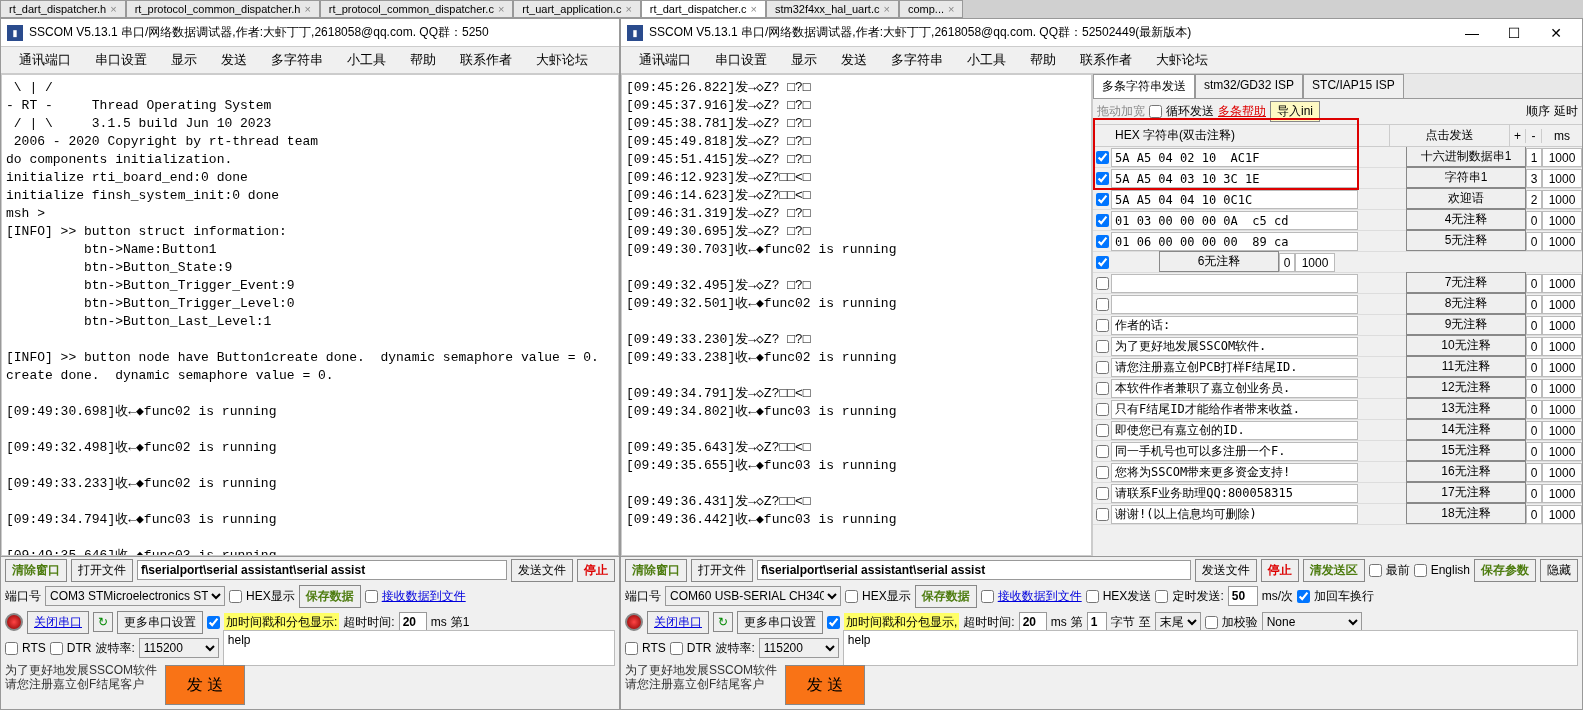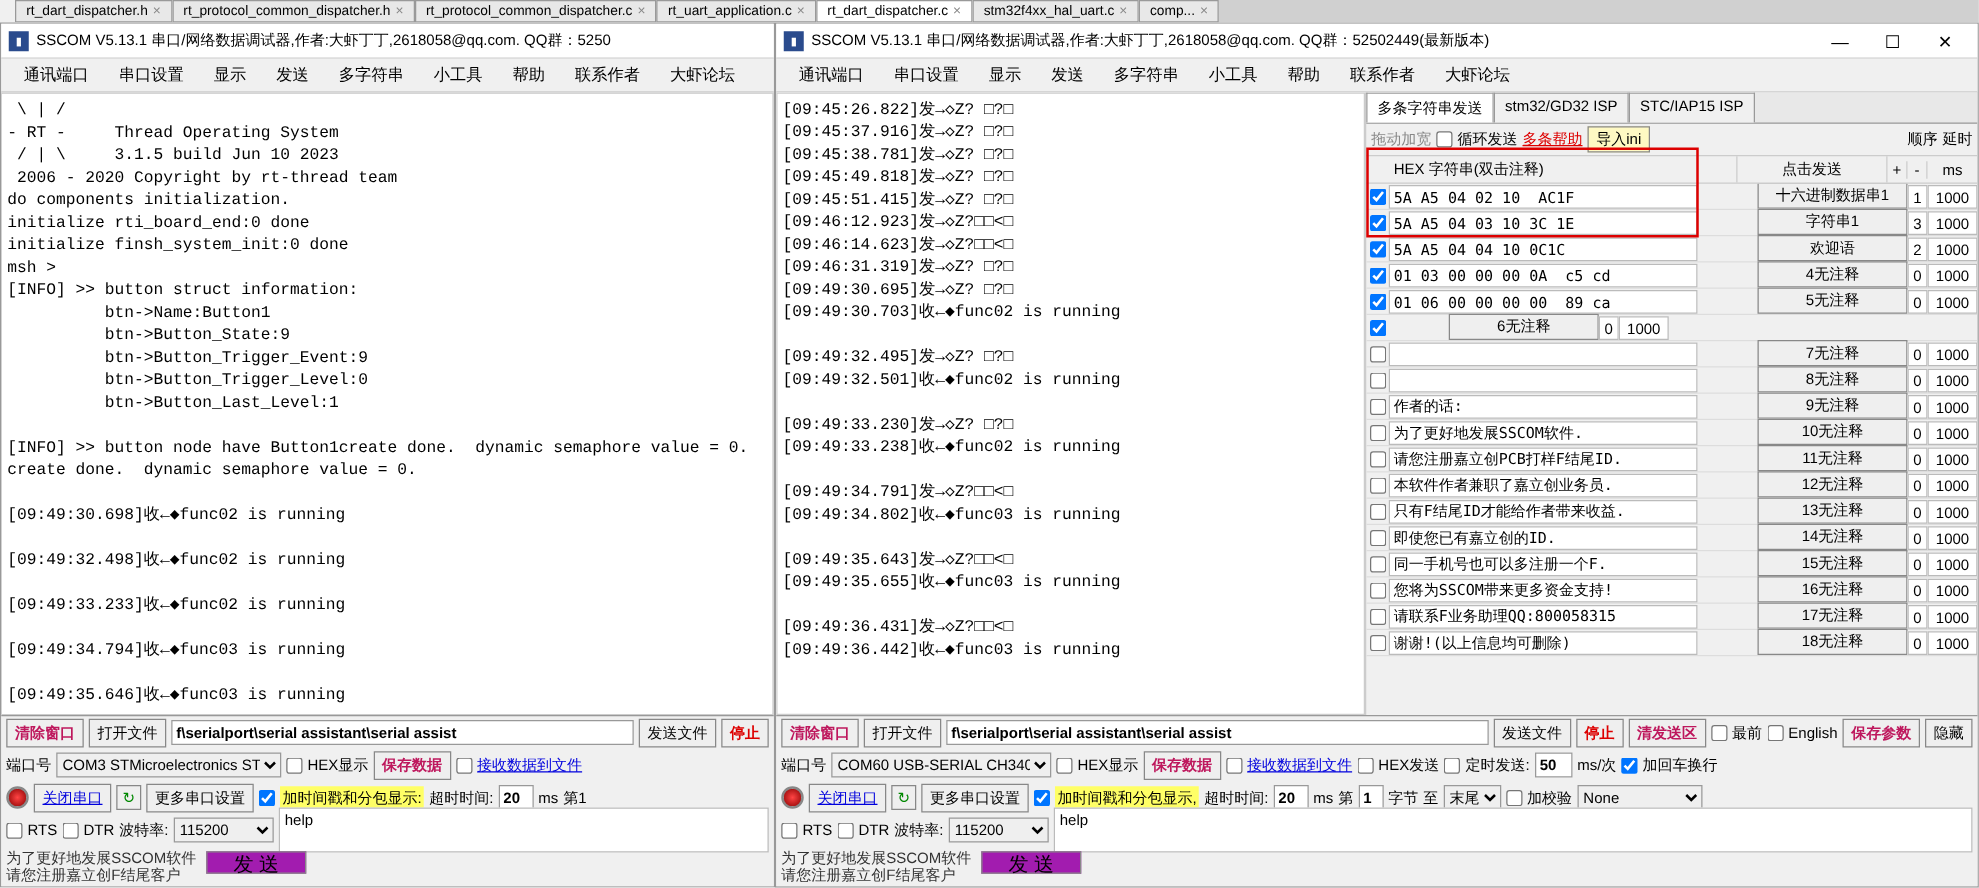--- a/index.html
+++ b/index.html
@@ -1,18 +1,18 @@
 <!DOCTYPE html>
 <html><head>
 <meta charset="utf-8">
 <style>
 * { box-sizing: border-box; margin: 0; padding: 0; }
 body { font-family: "Microsoft YaHei", "SimSun", Arial, sans-serif; font-size: 12px; background: #f0f0f0; overflow: hidden; }
 .desktop { display: flex; width: 1583px; height: 710px; position: relative; }
-.tabs-bar { position: absolute; top: 0; left: 0; right: 0; height: 18px; display: flex; background: #d0d0d0; overflow: hidden; margin-left: 12px; }
+.tabs-bar { position: absolute; top: 0; left: 0; right: 0; height: 18px; display: flex; background: #d0d0d0; overflow: hidden; }
 .tab { padding: 1px 8px; border: 1px solid #999; background: #e8e8e8; font-size: 11px; display: flex; align-items: center; white-space: nowrap; }
 .tab.active { background: #fff; }
 .tab .x { margin-left: 4px; color: #888; }
 .window { display: flex; flex-direction: column; border: 1px solid #999; background: #f0f0f0; margin-top: 18px; }
 .window.left { width: 620px; }
 .window.right { width: 963px; }
 .titlebar { display: flex; align-items: center; height: 28px; padding: 0 6px; background: #fff; border-bottom: 1px solid #ccc; }
 .titlebar .icon { width: 16px; height: 16px; background: #2a4b8d; margin-right: 6px; display: inline-flex; align-items: center; justify-content: center; color: #fff; font-size: 9px; }
 .titlebar .title { flex: 1; font-size: 12px; white-space: nowrap; overflow: hidden; }
 .winbtns { display: flex; gap: 2px; }
@@ -36,30 +36,30 @@
 .hex-row { display: flex; align-items: flex-end; border-bottom: 1px solid #ddd; height: 21px; font-size: 12px; }
 .hex-cb { width: 18px; text-align: center; }
 .hex-text { flex: 1; border: 1px solid #bbb; padding: 1px 3px; font-family: monospace; height: 19px; font-size: 12px; }
 .hex-send-btn { width: 120px; border: 1px solid #888; background: #efefef; padding: 1px; cursor: pointer; font-size: 12px; text-align: center; margin-left: 48px; }
 .hex-seq { width: 16px; border: 1px solid #bbb; text-align: center; height: 19px; font-size: 12px; }
 .hex-delay { width: 40px; border: 1px solid #bbb; text-align: center; height: 19px; font-size: 12px; }
 .red-box { border: 2px solid #d00; position: absolute; pointer-events: none; }
 .bottom-bar { display: flex; flex-direction: column; border-top: 1px solid #999; background: #f0f0f0; }
 .bb-row { display: flex; align-items: center; padding: 2px 4px; gap: 4px; flex-wrap: nowrap; height: 26px; }
 .bb-btn { border: 1px solid #888; background: #efefef; padding: 2px 6px; font-size: 12px; cursor: pointer; }
-.bb-btn.green { color: #be185d; font-weight: bold; }
+.bb-btn.green { color: #4d7c0f; font-weight: bold; }
 .bb-btn.red { color: #d00; font-weight: bold; }
 .bb-input { border: 1px solid #999; padding: 2px 3px; font-size: 12px; height: 20px; font-weight: bold; }
 .bb-select { border: 1px solid #999; font-size: 12px; height: 20px; }
 .bb-label { font-size: 12px; white-space: nowrap; }
 .bb-hl { background: #ffff66; padding: 1px 2px; }
 .bb-round { width: 18px; height: 18px; border-radius: 50%; border: 2px solid #888; background: radial-gradient(#f44,#800); cursor: pointer; }
 .bb-refresh { width: 20px; height: 20px; border: 1px solid #888; background: #efefef; cursor: pointer; display: flex; align-items: center; justify-content: center; color: #080; }
 .footer-note { font-size: 12px; padding: 2px 4px; color: #333; line-height: 14px; }
-.big-send { width: 80px; height: 18px; font-size: 16px; border: 1px solid #888; background: #a21caf; cursor: pointer; margin: 4px; }
+.big-send { width: 80px; height: 40px; font-size: 16px; border: 1px solid #888; background: #f97316; cursor: pointer; margin: 4px; }
 .help-box { flex: 1; border: 1px solid #bbb; background: #fff; padding: 2px 4px; font-size: 12px; height: 36px; }
 </style>
 </head>
 <body>
 
 <div class="desktop">
 
   <div class="tabs-bar" id="editor-tabs">
       <div class="tab">rt_dart_dispatcher.h<span class="x">×</span></div>
       <div class="tab">rt_protocol_common_dispatcher.h<span class="x">×</span></div>

